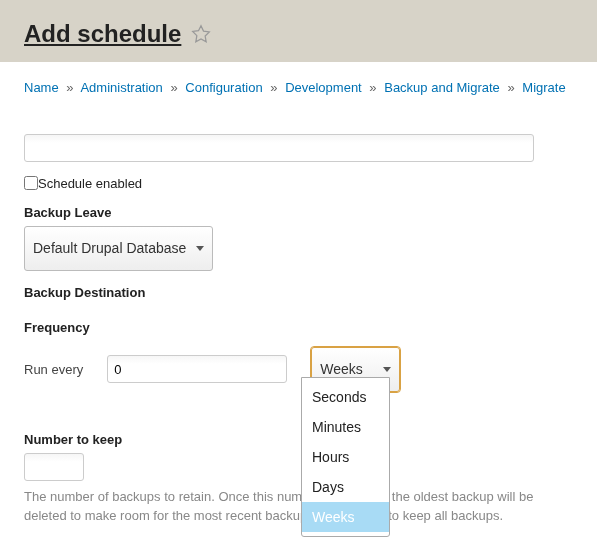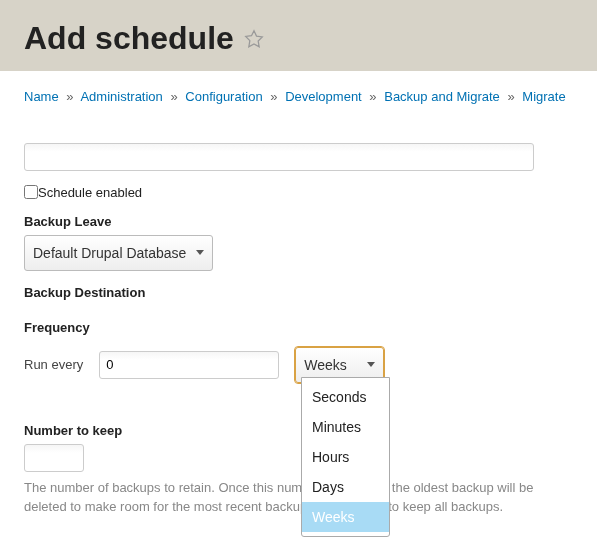--- a/index.html
+++ b/index.html
@@ -1,33 +1,33 @@
 <!DOCTYPE html>
 <html><head>
 <meta charset="utf-8">
 <style>
 * { box-sizing: border-box; margin: 0; padding: 0; }
 body { font-family: Verdana, Geneva, sans-serif; font-size: 13px; color: #222; background: #fff; width: 597px; }
 .header-bar { background: #d7d3c8; padding: 20px 24px 14px; display: flex; align-items: center; gap: 10px; }
-.header-bar h1 { font-size: 32px; font-weight: bold; color: #222; }
+.header-bar h1 { font-size: 24px; font-weight: bold; color: #222; text-decoration: underline; }
 .star-icon { width: 20px; height: 20px; color: #999; }
 .content { padding: 16px 24px 24px; }
 .breadcrumb { color: #0071b3; font-size: 13px; margin-bottom: 20px; line-height: 1.6; }
 .breadcrumb a { color: #0071b3; text-decoration: none; }
 .breadcrumb .sep { color: #666; padding: 0 4px; }
 .form-row { margin-bottom: 14px; }
 label.field-label { font-weight: bold; font-size: 13px; display: inline-block; margin-bottom: 6px; }
 .required { color: #d00; font-size: 13px; margin-left: 2px; }
 input[type=text].full { width: 510px; height: 28px; border: 1px solid #ccc; border-radius: 3px; padding: 2px 6px; font-size: 13px; background: linear-gradient(#f6f6f6,#fff 30%); }
 .checkbox-row { display: flex; align-items: center; gap: 0; margin-bottom: 14px; }
 .checkbox-row input { width: 14px; height: 14px; }
 .checkbox-row span { font-size: 13px; }
-.select-wrap { border: 1px solid #bbb; border-radius: 3px; background: linear-gradient(#fff,#eee); display: inline-flex; align-items: center; height: 36px; padding: 0 8px; cursor: pointer; font-size: 14px; color: #333; }
+.select-wrap { border: 1px solid #bbb; border-radius: 3px; background: linear-gradient(#fff,#eee); display: inline-flex; align-items: center; height: 45px; padding: 0 8px; cursor: pointer; font-size: 14px; color: #333; }
 .select-wrap .arrow { margin-left: 10px; border-left: 4px solid transparent; border-right: 4px solid transparent; border-top: 5px solid #555; }
-.freq-row { display: flex; align-items: center; gap: 16px; margin-top: 6px; position: relative; }
+.freq-row { display: flex; align-items: center; gap: 24px; margin-top: 6px; position: relative; }
 .freq-row span.lbl { font-size: 13px; color: #444; }
 input.num { width: 180px; height: 28px; border: 1px solid #ccc; border-radius: 3px; padding: 2px 6px; font-size: 13px; background: linear-gradient(#f6f6f6,#fff 30%); }
 input.small { width: 60px; height: 28px; border: 1px solid #ccc; border-radius: 3px; padding: 2px 6px; font-size: 13px; background: linear-gradient(#f6f6f6,#fff 30%); }
 .select-wrap.open { border: 1px solid #d9a244; outline: 1px solid #d9a244; border-radius: 3px; }
 .dropdown { position: absolute; left: 277px; top: 30px; width: 89px; background: #fff; border: 1px solid #aaa; border-radius: 0 0 3px 3px; z-index: 10; padding: 4px 0; }
 .dropdown .opt { padding: 7px 10px; font-size: 14px; color: #222; cursor: pointer; }
 .dropdown .opt.selected { background: #a8dbf5; color: #fff; }
 .help-text { color: #888; font-size: 13px; margin-top: 6px; line-height: 1.5; }
 </style>
 </head>

